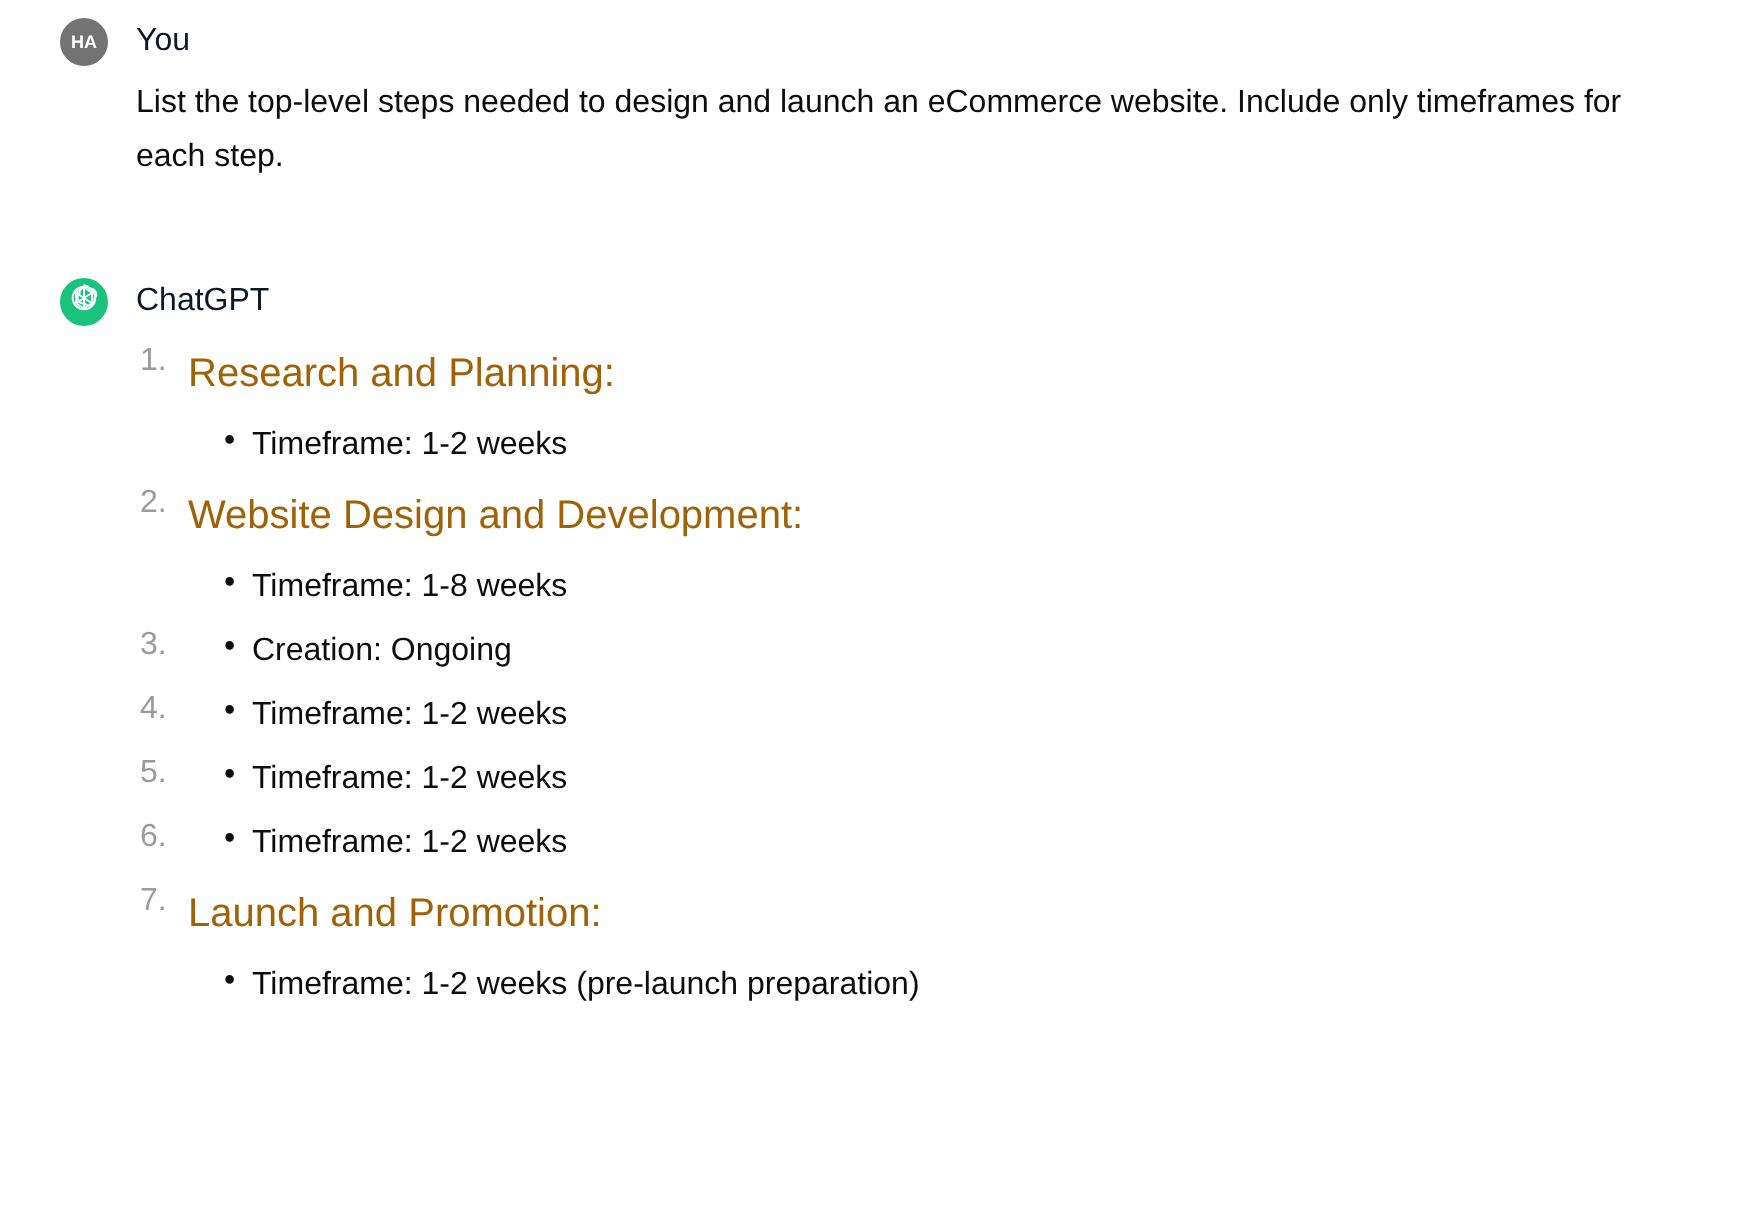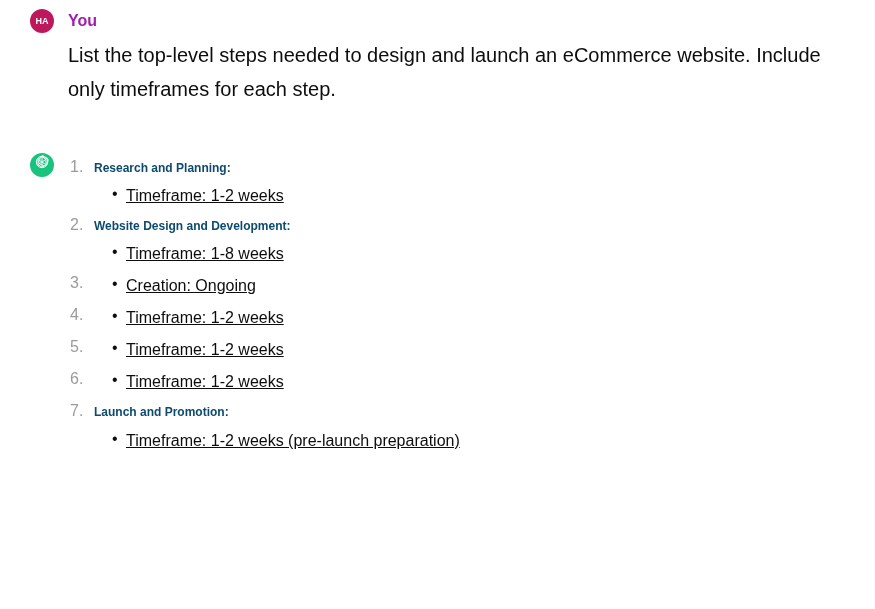--- a/index.html
+++ b/index.html
@@ -28,42 +28,42 @@
       flex-shrink: 0;
       display: flex;
       align-items: center;
       justify-content: center;
       font-size: 9px;
       font-weight: 600;
       color: #fff;
       margin-top: 1px;
     }
     .avatar-user {
-      background: #be185d;
+      background: #737373;
     }
     .avatar-assistant {
       background: #19c37d;
     }
     .avatar-assistant svg {
       width: 16px;
       height: 16px;
     }
     .content {
       flex: 1;
       min-width: 0;
     }
     .author {
-      font-weight: 700;
-      color: #a21caf;
+      font-weight: 400;
+      color: #0f172a;
       margin-bottom: 4px;
       font-size: 16px;
     }
     .user-text {
       color: #0d0d0d;
-      font-size: 20px;
+      font-size: 16px;
       line-height: 1.7;
     }
     ol.steps {
       list-style: none;
       counter-reset: step;
       padding-left: 0;
       margin-top: 2px;
     }
     ol.steps > li {
       counter-increment: step;
@@ -73,30 +73,29 @@
     }
     ol.steps > li::before {
       content: counter(step) ".";
       position: absolute;
       left: 2px;
       top: 0;
       color: #9b9b9b;
       font-size: 16px;
     }
     .step-title {
-      font-weight: 700;
-      color: #0c4a6e;
-      font-size: 12px;
+      font-weight: 400;
+      color: #a16207;
+      font-size: 20px;
       line-height: 1.95;
     }
     ul.sub {
       list-style: none;
       padding-left: 18px;
       margin: 0 0 0 0;
-      text-decoration: underline;
     }
     ul.sub li {
       position: relative;
       padding-left: 14px;
       color: #0d0d0d;
       font-size: 16px;
       line-height: 2.0;
     }
     ul.sub li::before {
       content: "•";
@@ -128,20 +127,21 @@
     <span>
       <svg viewBox="0 0 24 24" fill="none" stroke="#ffffff" stroke-width="1.4">
         <path d="M12 2.5c1.8 0 3.4 1 4.2 2.5 1.9-.3 3.8.7 4.6 2.5.8 1.8.3 3.8-1.1 5 .3 1.9-.7 3.8-2.5 4.6-1.8.8-3.8.3-5-1.1-1.9.3-3.8-.7-4.6-2.5-.8-1.8-.3-3.8 1.1-5-.3-1.9.7-3.8 2.5-4.6.3-.1.5-.2.8-.3z" fill="none"></path>
         <circle cx="12" cy="12" r="8.5" fill="none"></circle>
         <path d="M12 4 L18 8 L18 16 L12 20 L6 16 L6 8 Z" fill="none"></path>
         <path d="M12 4 L12 20 M6 8 L18 16 M18 8 L6 16" fill="none"></path>
       </svg>
     </span>
   </div>
   <div class="content">
+    <div class="author">ChatGPT</div>
     <ol class="steps" id="steps-list">
         <li><span class="step-title">Research and Planning:</span><ul class="sub">
             <li>Timeframe: 1-2 weeks</li>
           </ul></li>
         <li><span class="step-title">Website Design and Development:</span><ul class="sub">
             <li>Timeframe: 1-8 weeks</li>
           </ul></li>
         <li><ul class="sub">
             <li>Creation: Ongoing</li>
           </ul></li>

